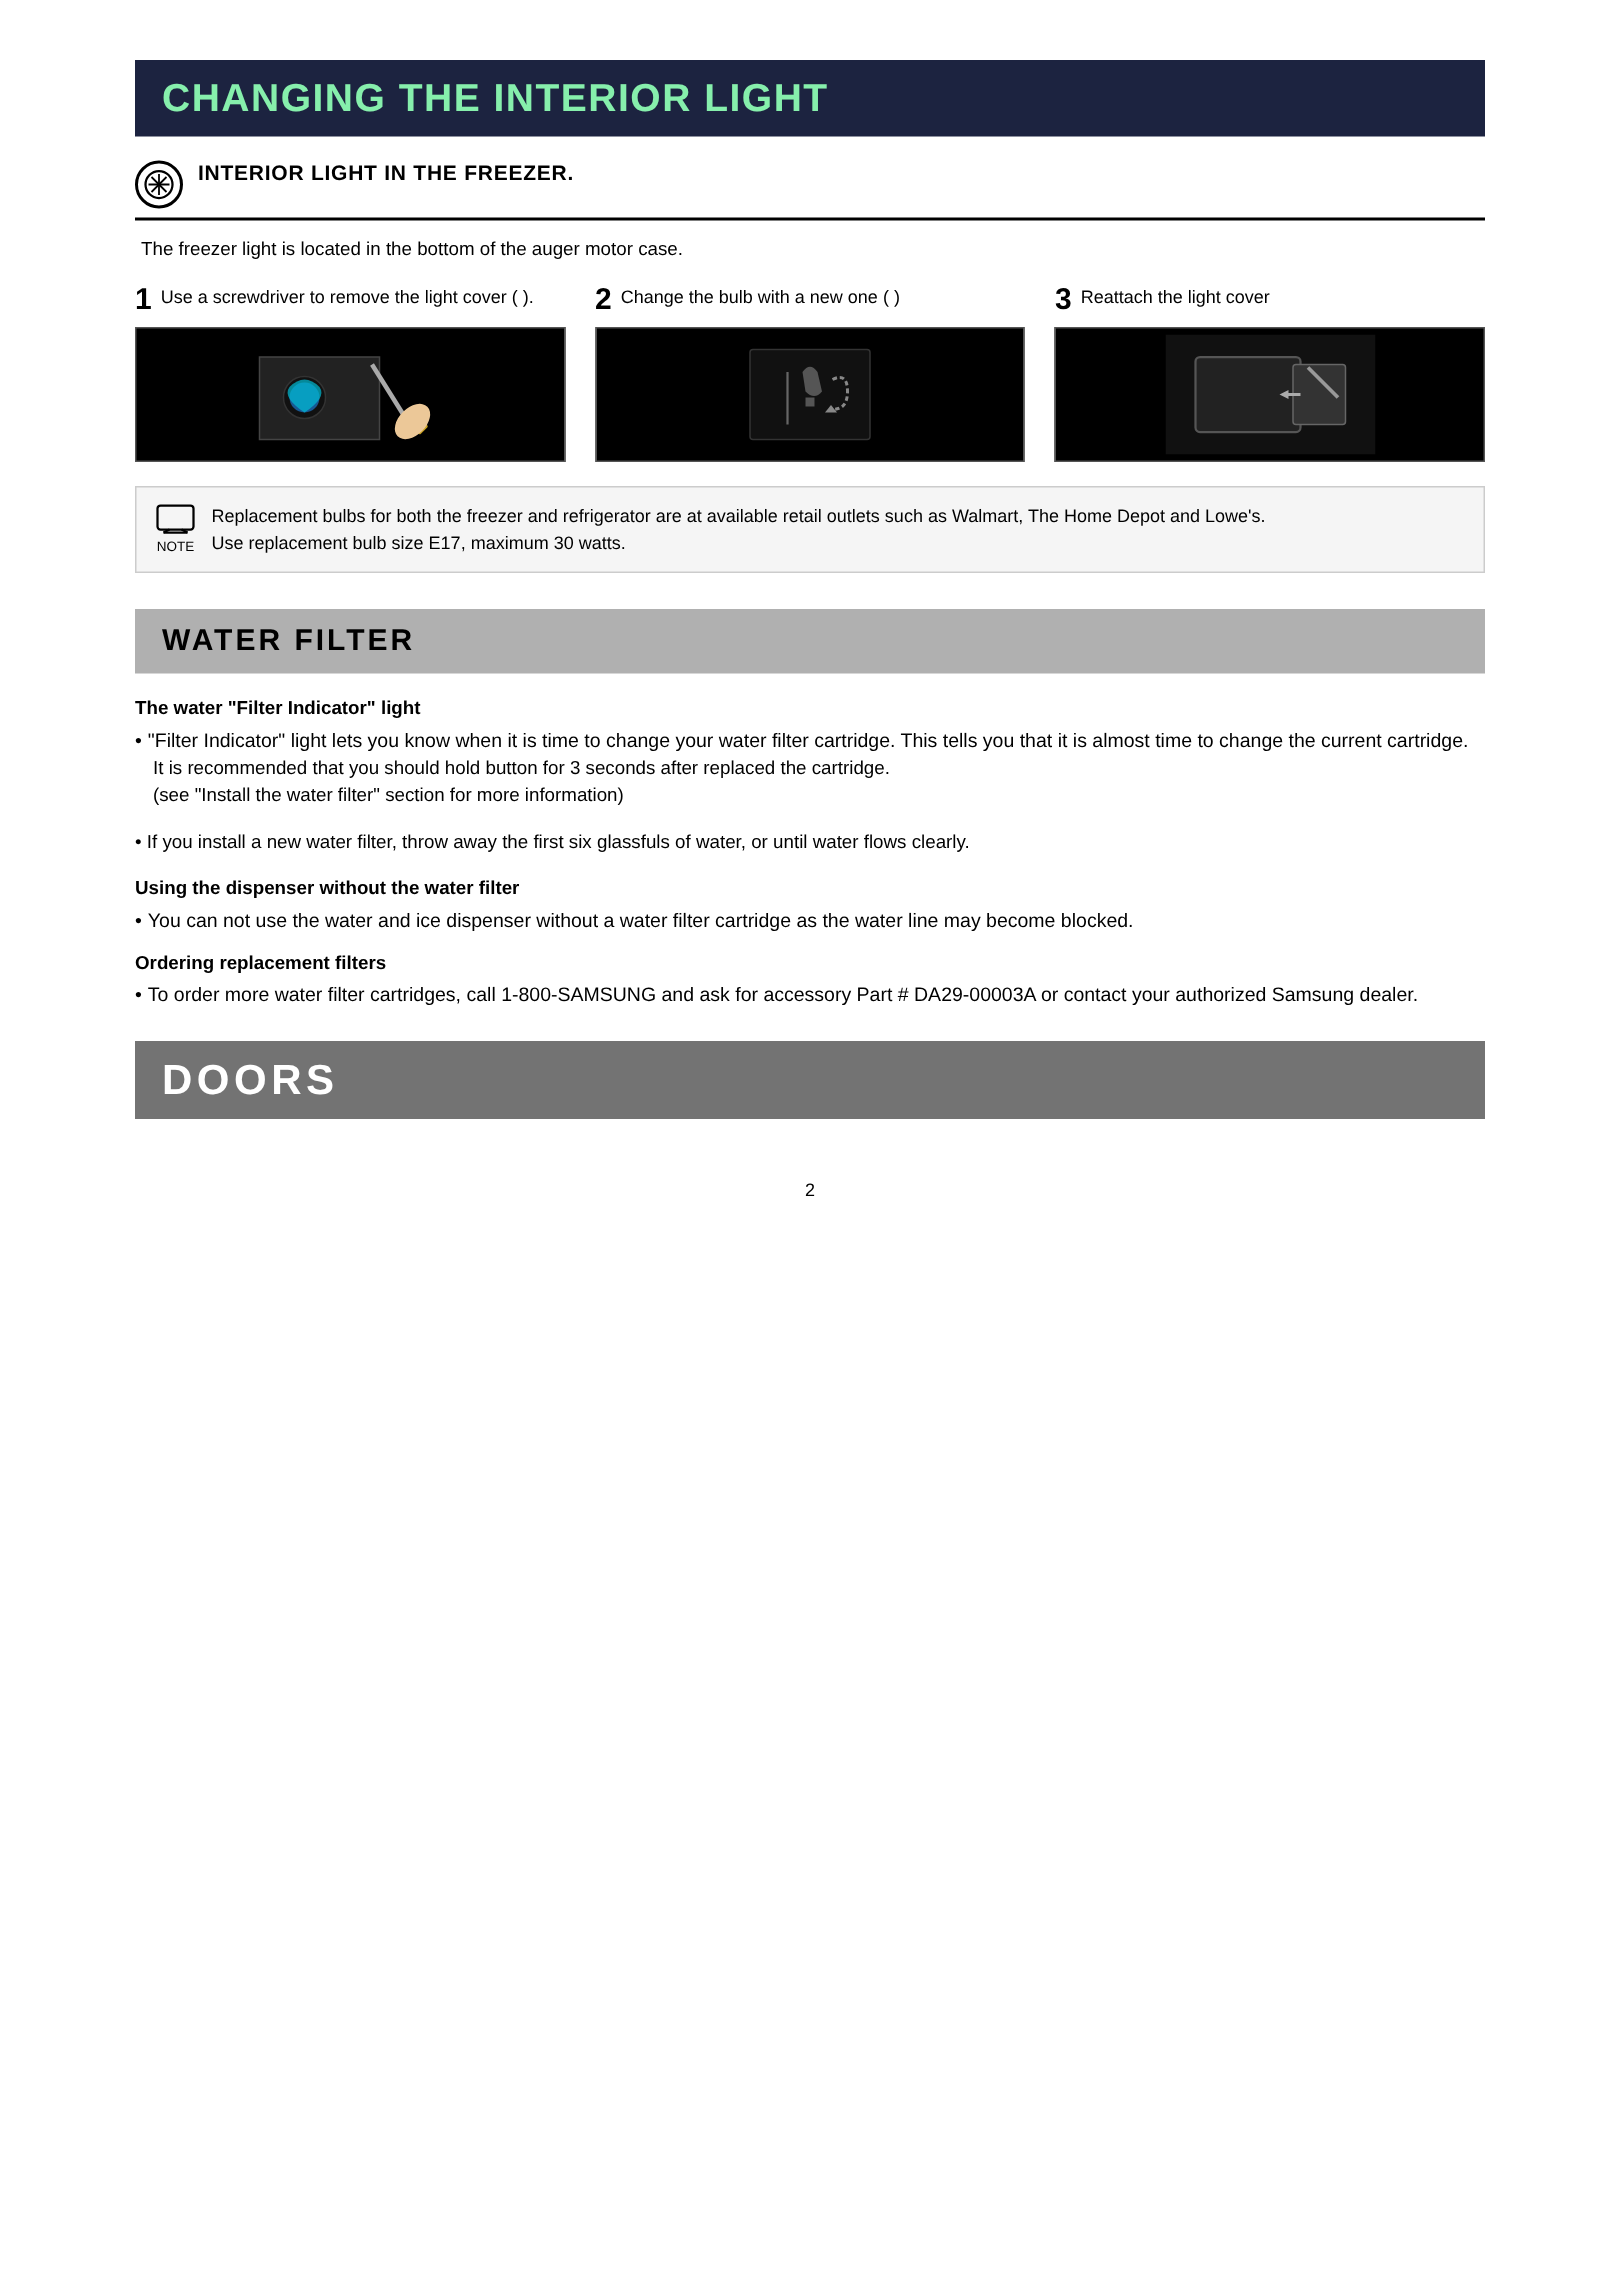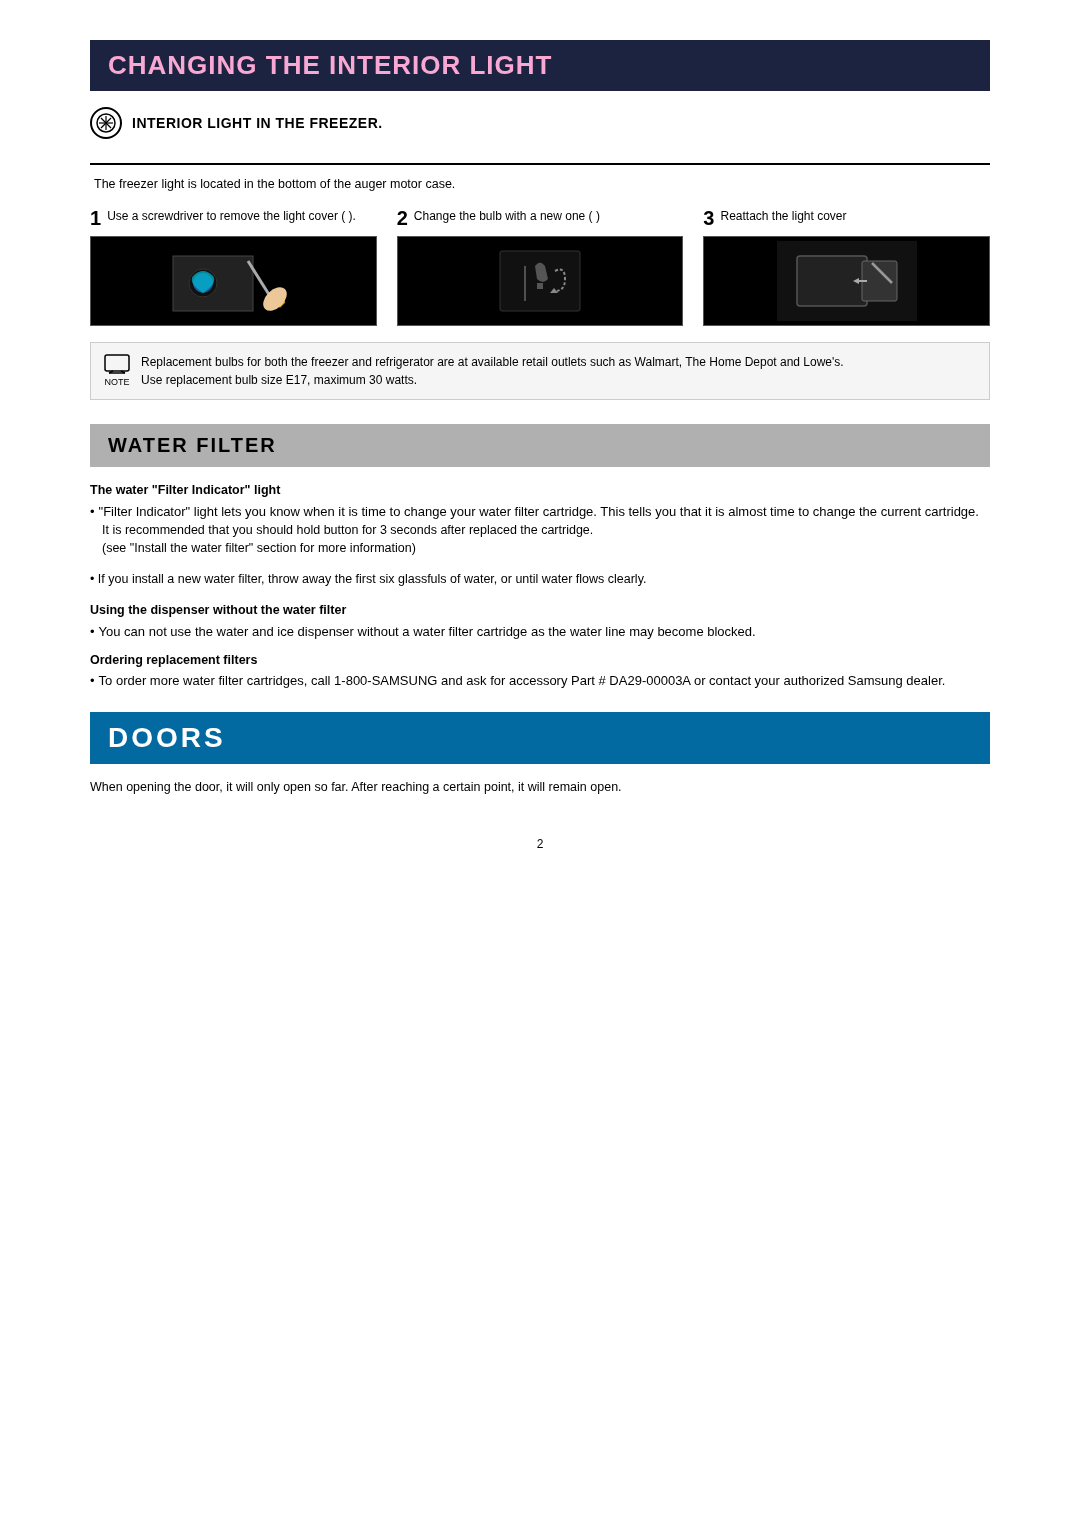--- a/index.html
+++ b/index.html
@@ -13,42 +13,41 @@
     }
     .page {
       width: 900px;
       margin: 0 auto;
       padding: 40px 0 60px 0;
     }
 
     
     .section-header {
       background: #1a1a2e;
-      color: #f9a8d4;
+      color: #86efac;
       padding: 10px 18px;
       margin-bottom: 16px;
       display: flex;
       align-items: center;
     }
     .section-header h1 {
       font-size: 26px;
       font-weight: 900;
       letter-spacing: 1px;
       text-transform: uppercase;
     }
     .section-header.dark-blue { background: #1c2340; }
 
     
     .interior-light-section { margin-bottom: 24px; }
 
     .subsection-header {
       display: flex;
-      align-items: center;
       border-bottom: 2px solid #000;
-      padding-bottom: 24px;
+      padding-bottom: 6px;
       margin-bottom: 10px;
       gap: 10px;
     }
     .subsection-header h2 {
       font-size: 14px;
       font-weight: 900;
       letter-spacing: 0.5px;
       text-transform: uppercase;
     }
 
@@ -181,21 +180,21 @@
       margin-bottom: 2px;
     }
     .bullet-symbol { flex-shrink: 0; }
     .content-block { margin-bottom: 12px; }
     .indent { margin-left: 12px; }
     p { line-height: 1.5; font-size: 12.5px; }
 
     
     .doors-section { margin-bottom: 24px; }
     .doors-header {
-      background: #0369a1;
+      background: #737373;
       color: #fff;
       padding: 10px 18px;
       margin-bottom: 14px;
     }
     .doors-header h1 {
       font-size: 28px;
       font-weight: 900;
       letter-spacing: 3px;
       text-transform: uppercase;
     }
@@ -355,20 +354,19 @@
         <span>To order more water filter cartridges, call 1-800-SAMSUNG and ask for accessory Part # DA29-00003A or contact your authorized Samsung dealer.</span>
       </div>
     </div>
   </div>
 
   <div class="doors-section">
     <div class="doors-header">
       <h1>DOORS</h1>
     </div>
 
-    <p style="margin-bottom:10px;">When opening the door, it will only open so far. After reaching a certain point, it will remain open.</p>
   </div>
 
   <div class="page-number">
     <span>2</span>
   </div>
 
 </div>
 
 </body></html>

